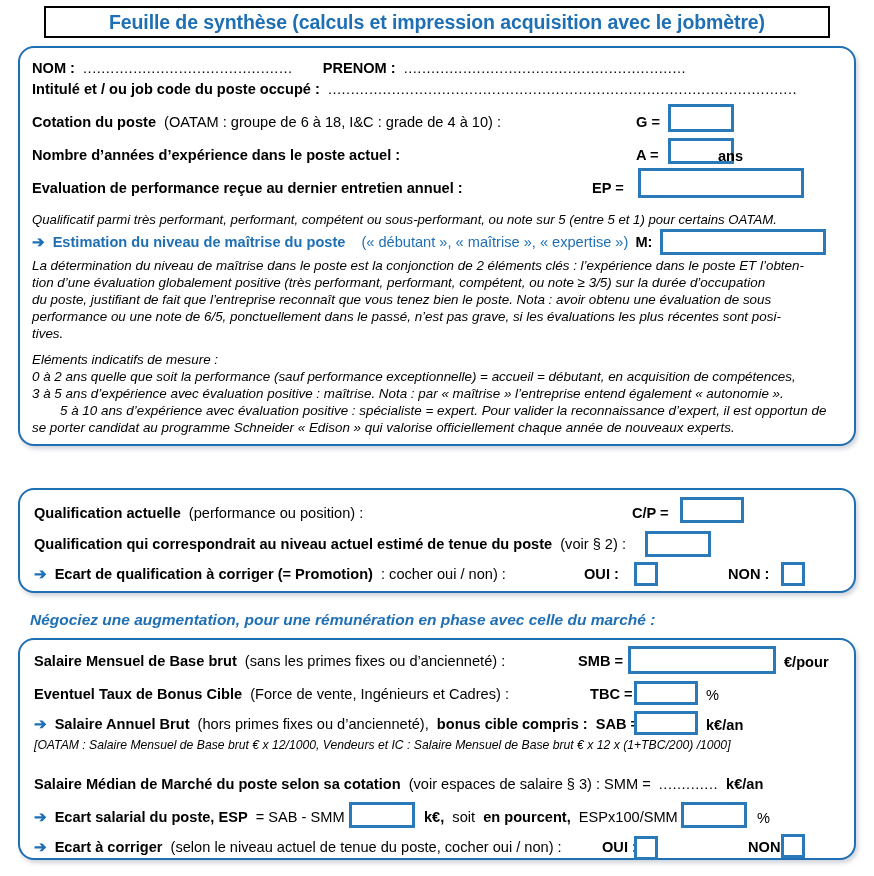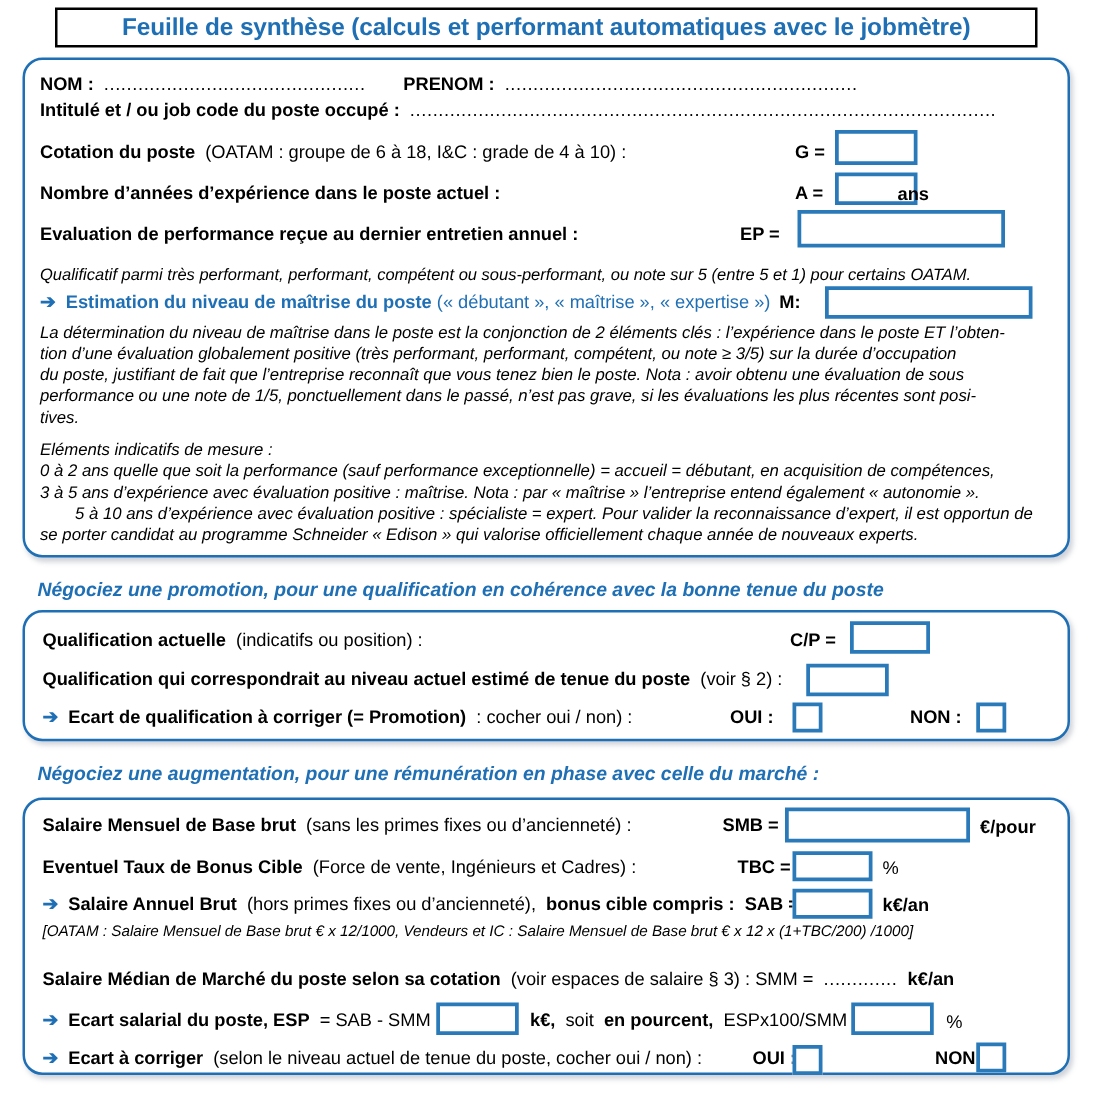--- a/index.html
+++ b/index.html
@@ -128,21 +128,21 @@
     font-size: 14.6px;
     white-space: nowrap;
   }
 </style>
 </head>
 <body>
 
 <div class="page">
 
   <div class="title-box">
-    <span class="title-text">Feuille de synthèse (calculs et performant automatiques avec le jobmètre)</span>
+    <span class="title-text">Feuille de synthèse (calculs et impression acquisition avec le jobmètre)</span>
   </div>
 
   <div class="panel" style="left:18px; top:46px; width:838px; height:400px;"></div>
 
   <div class="row b" style="left:32px; top:81px;">
     <span>Intitulé et / ou job code du poste occupé :</span>
     <span class="n dots" style="margin-left: 4px;">.......................................................................................................</span>
   </div>
 
   <div class="row b" style="left:32px; top:60px;">
@@ -167,43 +167,42 @@
 
   <div class="row b" style="left:32px; top:180px;">Evaluation de performance reçue au dernier entretien annuel :</div>
   <div class="row b" style="left:592px; top:180px;">EP =</div>
   <div class="ibox" style="left:638px; top:168px; width:166px; height:30px;"></div>
 
   <div class="para" style="left:32px; top:212px; font-size:13.2px;">Qualificatif parmi très performant, performant, compétent ou sous-performant, ou note sur 5 (entre 5 et 1) pour certains OATAM.</div>
 
   <div class="row" style="left:32px; top:234px;">
     <span class="arrow">➔</span>
     <span class="b blue" style="margin-left:4px;">Estimation du niveau de maîtrise du poste</span>
-    <span class="n blue" style="margin-left: 0;">(« débutant », « maîtrise », « expertise »)</span>
+    <span class="n blue" style="margin-left: 12px;">(« débutant », « maîtrise », « expertise »)</span>
     <span class="b" style="margin-left:3px;">M:</span>
   </div>
   <div class="ibox" style="left:660px; top:229px; width:166px; height:26px;"></div>
 
   <div class="para" style="left:32px; top:258px;">La détermination du niveau de maîtrise dans le poste est la conjonction de 2 éléments clés : l’expérience dans le poste ET l’obten-</div>
   <div class="para" style="left:32px; top:275px;">tion d’une évaluation globalement positive (très performant, performant, compétent, ou note ≥ 3/5) sur la durée d’occupation</div>
   <div class="para" style="left:32px; top:292px;">du poste, justifiant de fait que l’entreprise reconnaît que vous tenez bien le poste. Nota : avoir obtenu une évaluation de sous</div>
-  <div class="para" style="left:32px; top:309px;">performance ou une note de 1/5, ponctuellement dans le passé, n’est pas grave, si les évaluations les plus récentes sont posi-</div>
+  <div class="para" style="left:32px; top:309px;">performance ou une note de 6/5, ponctuellement dans le passé, n’est pas grave, si les évaluations les plus récentes sont posi-</div>
   <div class="para" style="left:32px; top:326px;">tives.</div>
   <div class="para" style="left:32px; top:352px;">Eléments indicatifs de mesure :</div>
   <div class="para" style="left:32px; top:369px;">0 à 2 ans quelle que soit la performance (sauf performance exceptionnelle) = accueil = débutant, en acquisition de compétences,</div>
   <div class="para" style="left:32px; top:386px;">3 à 5 ans d’expérience avec évaluation positive : maîtrise. Nota : par « maîtrise » l’entreprise entend également « autonomie ».</div>
   <div class="para" style="left:32px; top:403px;margin-left:28px;">5 à 10 ans d’expérience avec évaluation positive : spécialiste = expert. Pour valider la reconnaissance d’expert, il est opportun de</div>
   <div class="para" style="left:32px; top:420px;">se porter candidat au programme Schneider « Edison » qui valorise officiellement chaque année de nouveaux experts.</div>
 
-  <div class="section-head" style="left:30px; top:464px;">Négociez une promotion, pour une qualification en cohérence avec la bonne tenue du poste</div>
 
   <div class="panel" style="left:18px; top:488px; width:838px; height:105px;"></div>
 
   <div class="row" style="left:34px; top:505px;">
     <span class="b">Qualification actuelle</span>
-    <span class="n" style="margin-left: 4px;">(indicatifs ou position) :</span>
+    <span class="n" style="margin-left: 4px;">(performance ou position) :</span>
   </div>
   <div class="row b" style="left:632px; top:505px;">C/P =</div>
   <div class="ibox" style="left:680px; top:497px; width:64px; height:26px;"></div>
 
   <div class="row" style="left:34px; top:536px;">
     <span class="b">Qualification qui correspondrait au niveau actuel estimé de tenue du poste</span>
     <span class="n" style="margin-left: 4px;">(voir § 2) :</span>
   </div>
   <div class="ibox" style="left:645px; top:531px; width:66px; height:26px;"></div>
 

